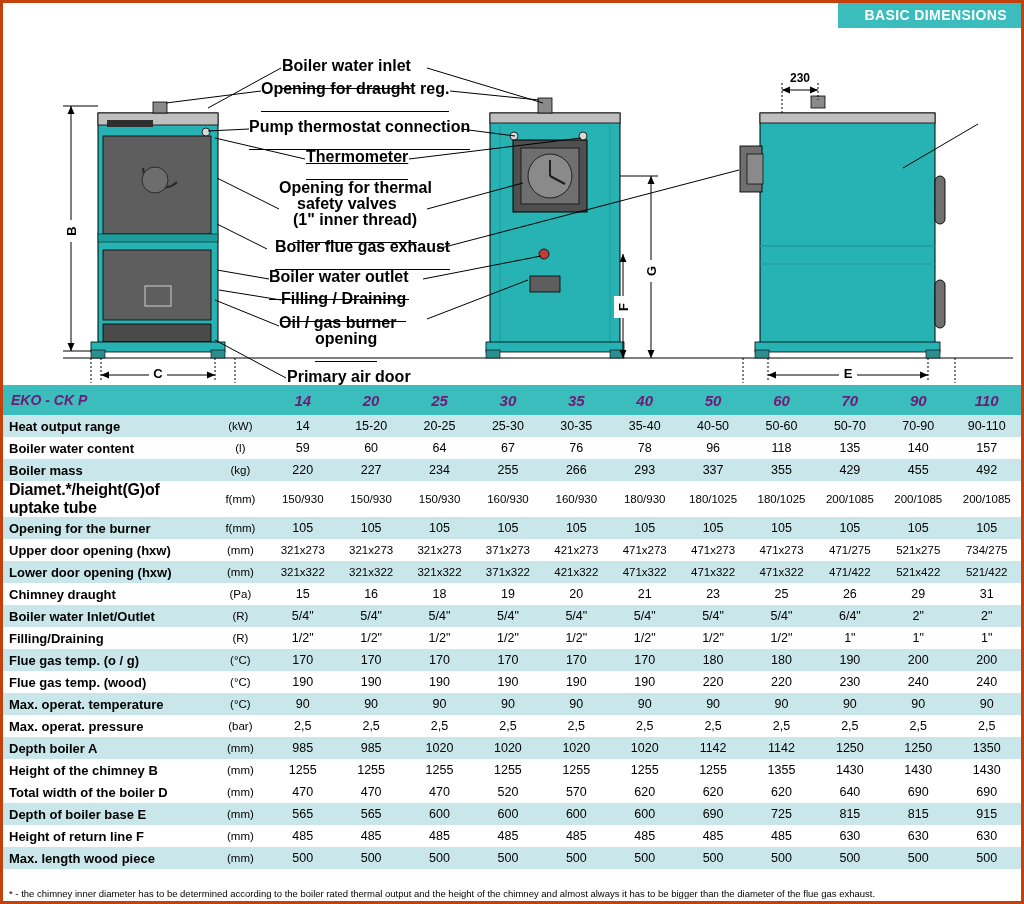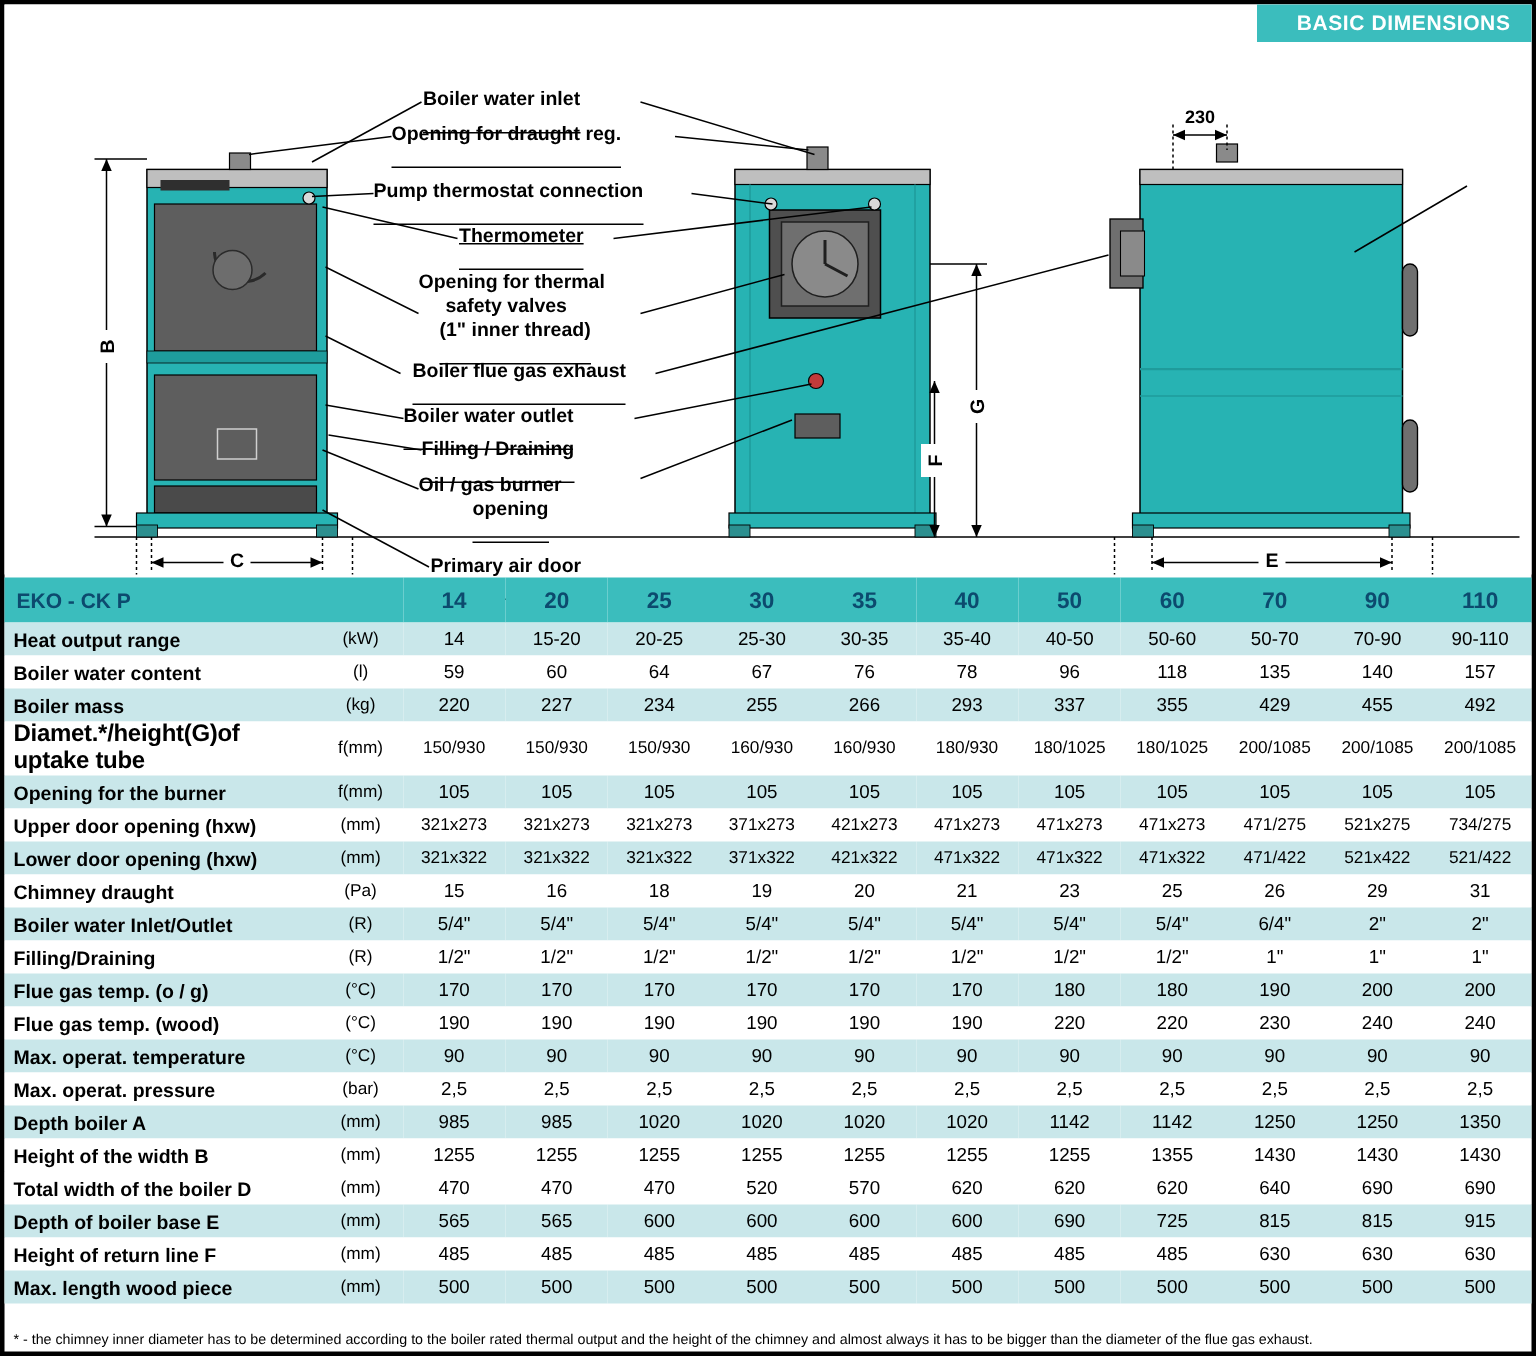--- a/index.html
+++ b/index.html
@@ -12,21 +12,21 @@
     height: 904px;
     font-family: "Liberation Sans", sans-serif;
     color: #000;
     overflow: hidden;
   }
   .page {
     position: relative;
     width: 1024px;
     height: 904px;
     box-sizing: border-box;
-    border: 3px solid #000000;
+    border: 3px solid #c2410c;
     background: #fff;
   }
   
   .header-bar {
     position: absolute;
     top: 0; left: 0; right: 0;
     height: 25px;
     background: #ffffff;
   }
   .header-title {
@@ -47,21 +47,21 @@
     position: absolute;
     top: 25px; left: 0;
     width: 1018px;
     height: 355px;
     background: #ffffff;
   }
   .drawing svg { display: block; }
   
   .callout {
     position: absolute;
-    font-size: 13px;
+    font-size: 16px;
     font-weight: bold;
     color: #000;
     white-space: nowrap;
     line-height: 15px;
     border-bottom: 1.5px solid #000;
     padding-bottom: 15px;
   }
   .callout.nb { border-bottom: none; }
 
   
@@ -72,26 +72,27 @@
     width: 1018px;
     border-collapse: collapse;
     font-size: 12.5px;
   }
   table.spec td, table.spec th {
     padding: 0;
     margin: 0;
   }
   .hdr-row td {
     background: #3bbdbd;
-    color: #0c4a6e;
+    color: #701a75;
     font-weight: bold;
     font-size: 15px;
     height: 30px;
     text-align: center;
     vertical-align: middle;
+    font-style: italic;
   }
   .hdr-row td.label {
     text-align: left;
     padding-left: 8px;
     font-size: 14px;
   }
   .row td {
     height: 22px;
     text-align: center;
     vertical-align: middle;
@@ -581,21 +582,21 @@
           <td>1020</td>
           <td>1020</td>
           <td>1020</td>
           <td>1142</td>
           <td>1142</td>
           <td>1250</td>
           <td>1250</td>
           <td>1350</td>
         </tr>
         <tr class="row alt">
-          <td class="label">Height of the width B</td>
+          <td class="label">Height of the chimney B</td>
           <td class="unit">(mm)</td>
           <td>1255</td>
           <td>1255</td>
           <td>1255</td>
           <td>1255</td>
           <td>1255</td>
           <td>1255</td>
           <td>1255</td>
           <td>1355</td>
           <td>1430</td>

